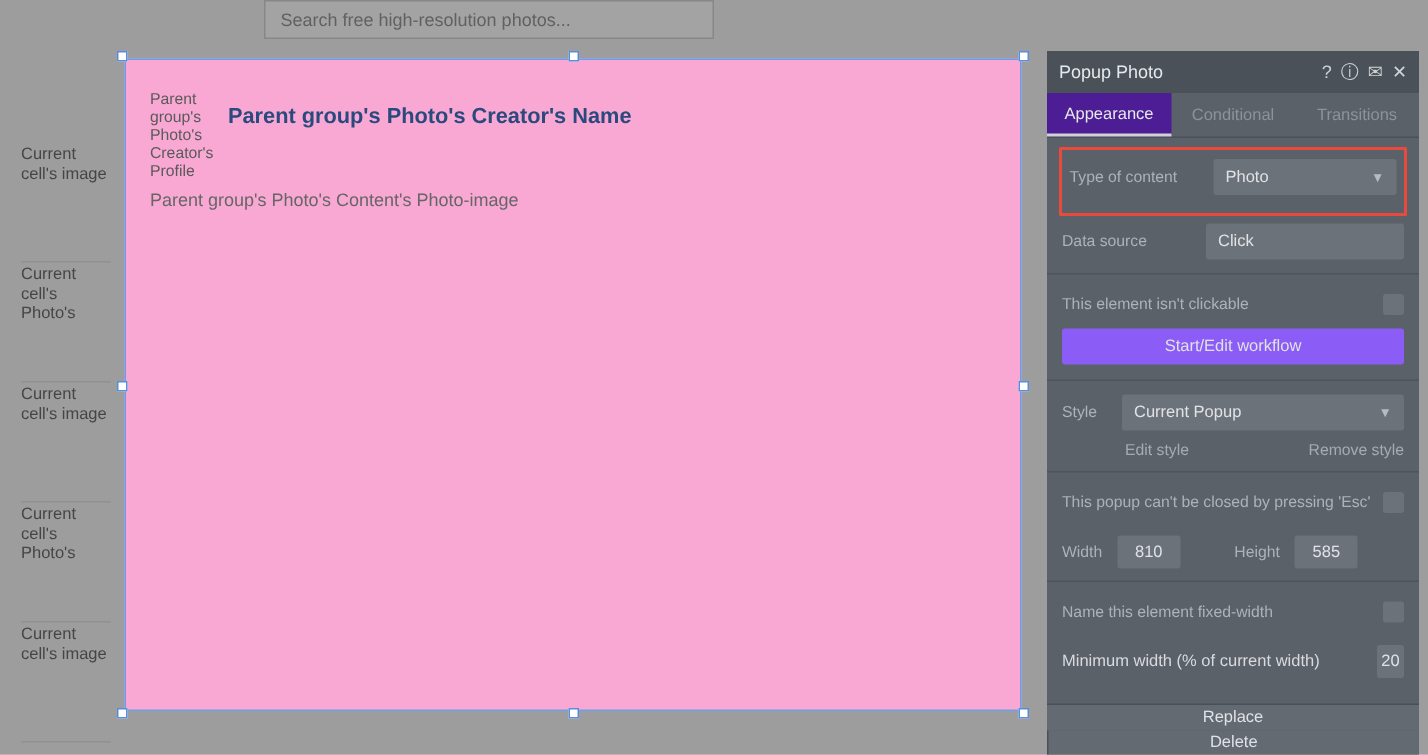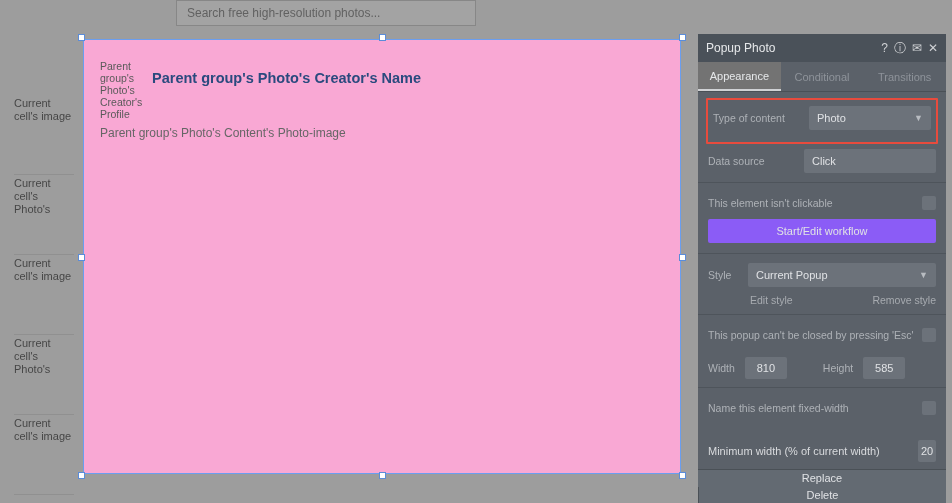--- a/index.html
+++ b/index.html
@@ -137,21 +137,21 @@
   }
   .tab {
     flex: 1;
     display: flex;
     align-items: center;
     justify-content: center;
     font-size: 11px;
     color: #8e939a;
     cursor: pointer;
   }
-  .tab.active { color: #e6e8ea; border-bottom: 2px solid #d0d2d5; background:#737373;}
+  .tab.active { color: #e6e8ea; border-bottom: 2px solid #d0d2d5; background:#4c1d95;}
   .panel-body { padding: 8px 10px 12px 10px; }
   .row {
     display: flex;
     align-items: center;
     min-height: 26px;
     margin-bottom: 6px;
     gap: 6px;
   }
   .row-label { width: 90px; color: #aeb2b7; font-size: 10.5px; }
   .sel {
@@ -307,21 +307,21 @@
       <div class="numbox">810</div>
       <span style="width:16px"></span>
       <span class="lbl">Height</span>
       <div class="numbox">585</div>
     </div>
     <div class="divider"></div>
     <div class="note">
       <span>Name this element fixed-width</span>
       <div class="toggle"></div>
     </div>
-    <div class="row" style="margin-top:18px;gap:15px;">
+    <div class="row" style="margin-top:8px;gap:15px;">
       <span class="lbl" style="flex:1">Minimum width (% of current width)</span>
       <div class="numbox" style="width:18px">20</div>
     </div>
   </div>
   <div class="panel-footer">
     <div class="fbtn">Replace</div>
     <div class="fbtn">Delete</div>
   </div>
 </div>
 

